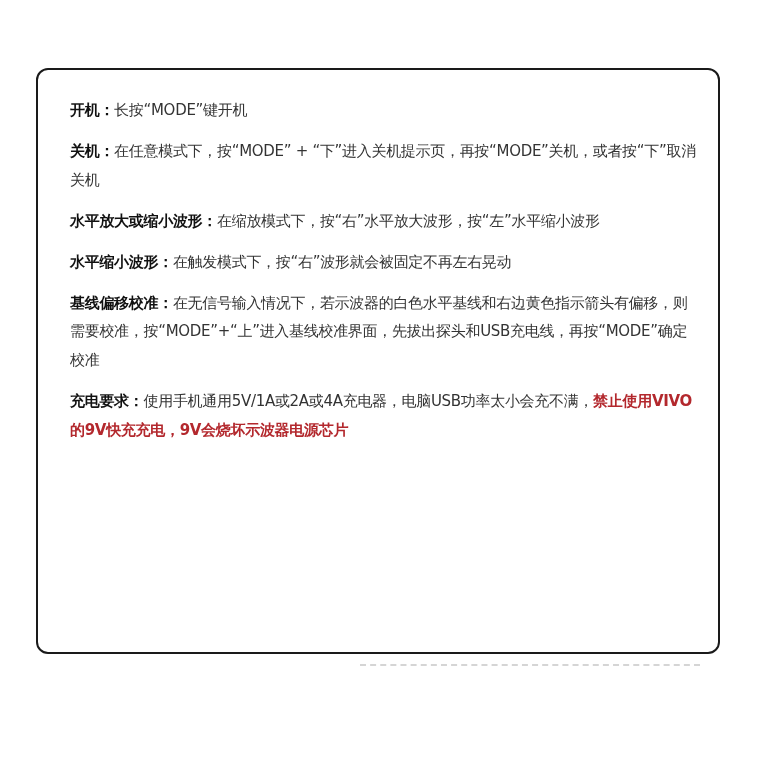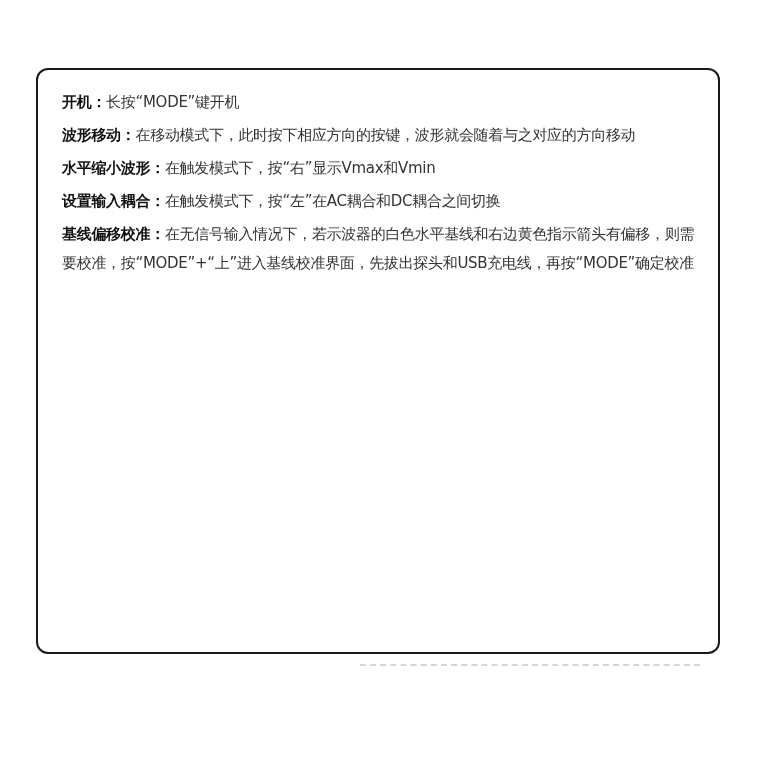--- a/index.html
+++ b/index.html
@@ -7,34 +7,35 @@
            font-family:"DejaVu Sans","Liberation Sans",sans-serif; }
     .box {
       position:absolute; left:36px; top:68px; width:684px; height:586px;
       border:2px solid #1a1a1a; border-radius:12px; box-sizing:border-box;
       background:#ffffff;
     }
     .content {
       position:absolute; left:58px; top:84px; width:650px;
       font-size:15px; line-height:28.9px; color:#333333; letter-spacing:-0.3px;
     }
-    .item { margin:4px; }
+    .item { margin:12px; }
     .item .k { font-weight:bold; color:#111111; }
     .item .warn { color:#b3282d; }
     .bottom-dash {
       position:absolute; left:360px; top:664px; width:340px; height:0;
       border-top:2px dashed #888888; opacity:0.35;
     }
   </style>
 </head>
 <body>
 
 <div class="box"></div>
 
 <div class="content">
   <p class="item"><span class="k">开机：</span><span>长按“MODE”键开机</span></p>
-  <p class="item"><span class="k">波形移动：</span><span>在移动模式下，此时按下相应方向的按键，波形就会随着与之对应的方向移动</span></p>
-  <p class="item"><span class="k">水平缩小波形：</span><span>在触发模式下，按“右”显示Vmax和Vmin</span></p>
-  <p class="item"><span class="k">设置输入耦合：</span><span>在触发模式下，按“左”在AC耦合和DC耦合之间切换</span></p>
+  <p class="item"><span class="k">关机：</span><span>在任意模式下，按“MODE” + “下”进入关机提示页，再按“MODE”关机，或者按“下”取消关机</span></p>
+  <p class="item"><span class="k">水平放大或缩小波形：</span><span>在缩放模式下，按“右”水平放大波形，按“左”水平缩小波形</span></p>
+  <p class="item"><span class="k">水平缩小波形：</span><span>在触发模式下，按“右”波形就会被固定不再左右晃动</span></p>
   <p class="item"><span class="k">基线偏移校准：</span><span>在无信号输入情况下，若示波器的白色水平基线和右边黄色指示箭头有偏移，则需要校准，按“MODE”+“上”进入基线校准界面，先拔出探头和USB充电线，再按“MODE”确定校准</span></p>
+  <p class="item"><span class="k">充电要求：</span><span>使用手机通用5V/1A或2A或4A充电器，电脑USB功率太小会充不满，</span><span class="warn k">禁止使用VIVO的9V快充充电，9V会烧坏示波器电源芯片</span></p>
 </div>
 
 <div class="bottom-dash"></div>
 
 </body></html>

